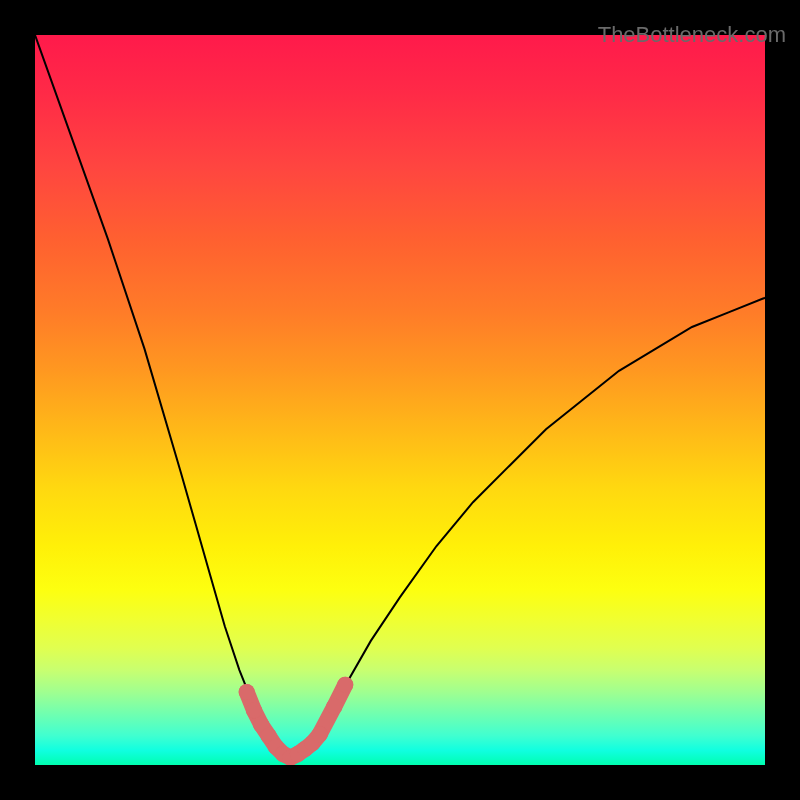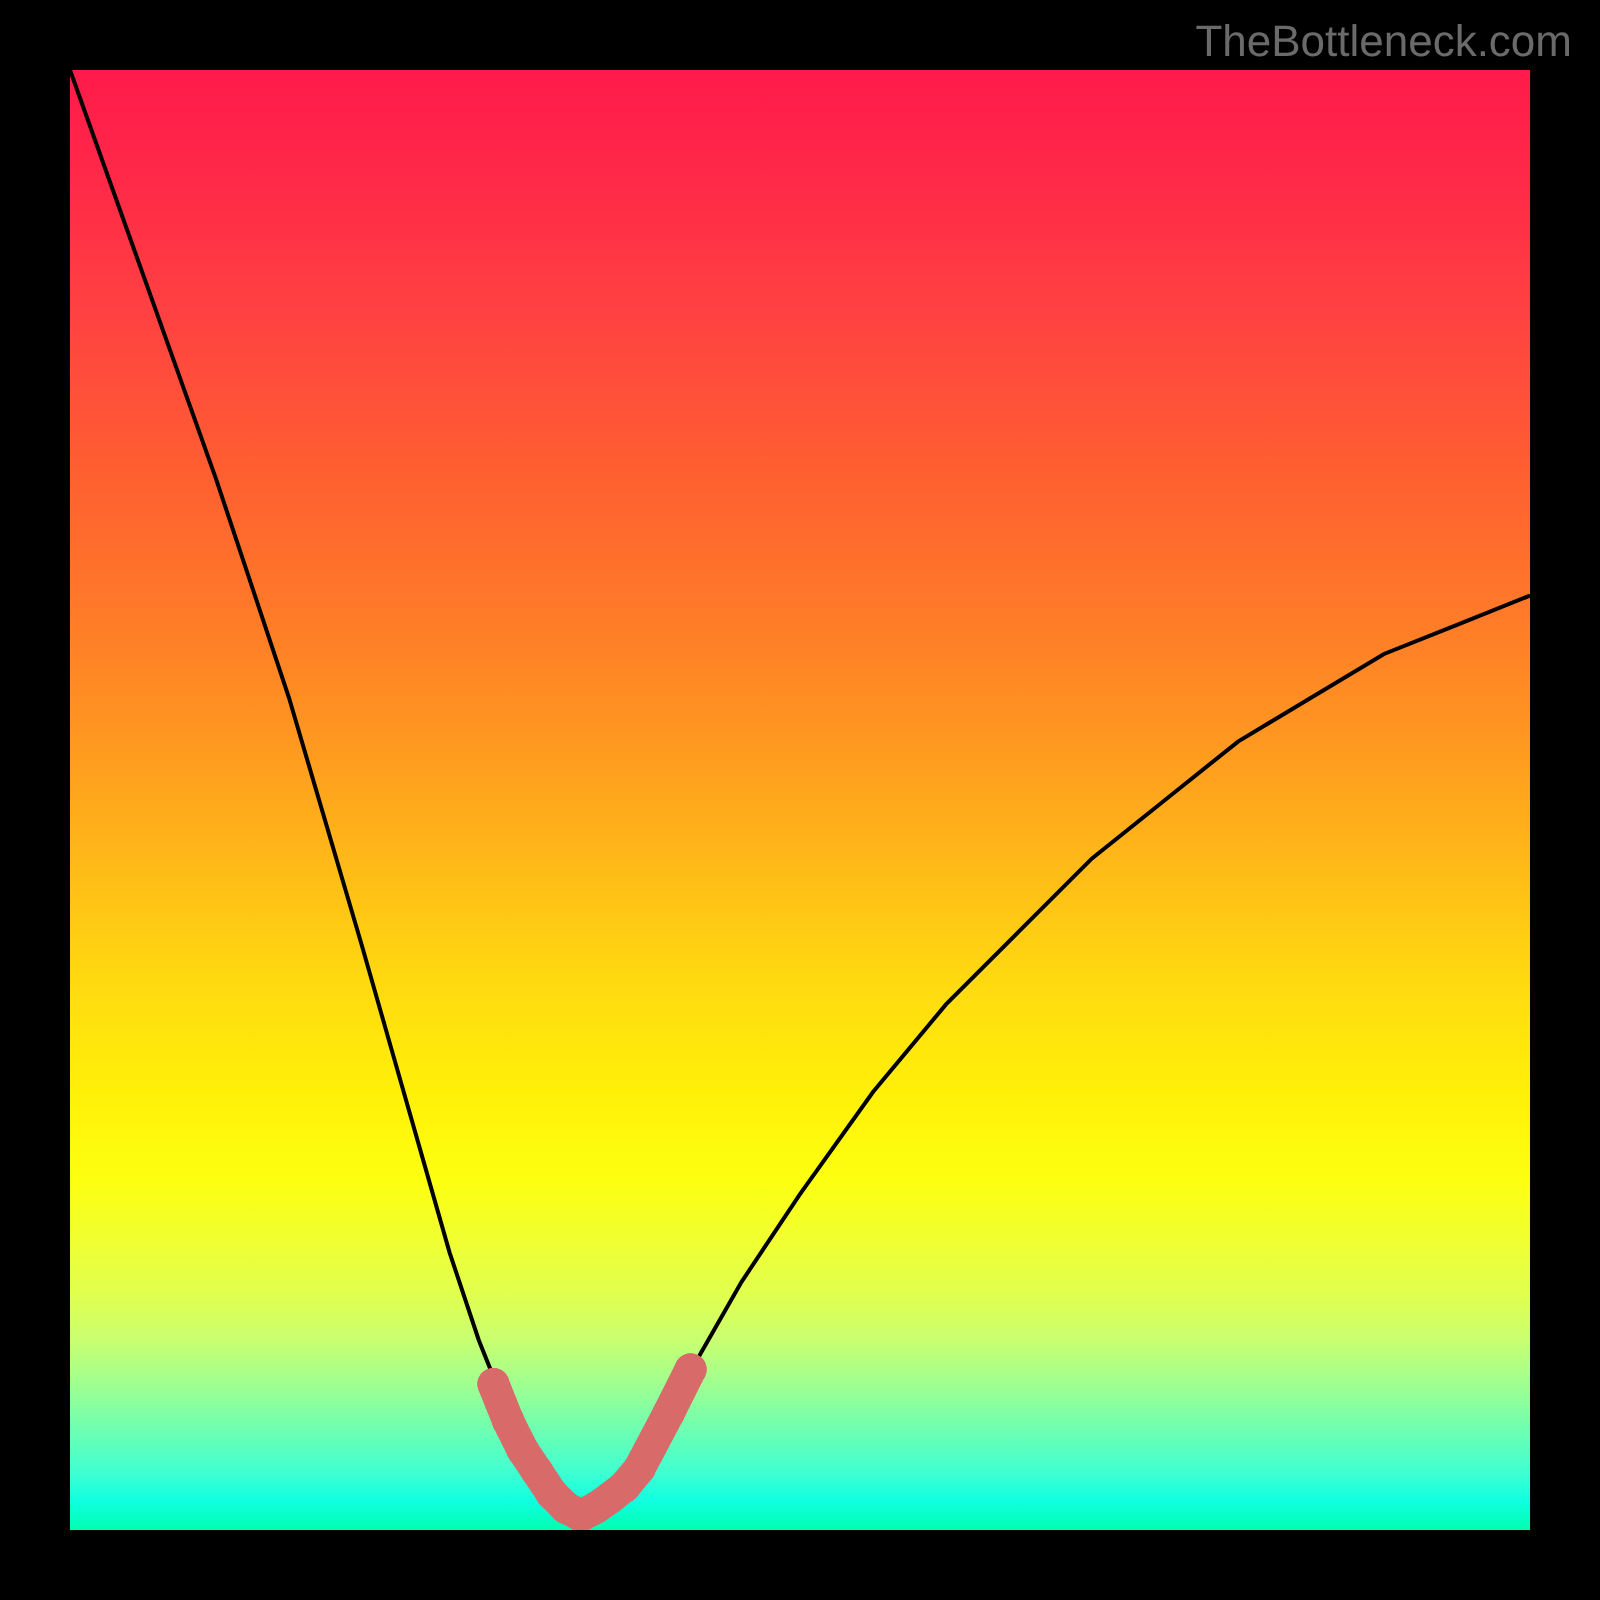--- a/index.html
+++ b/index.html
@@ -6,21 +6,21 @@
     margin: 0;
     padding: 0;
     width: 800px;
     height: 800px;
     background: #000;
     position: relative;
     font-family: Arial, sans-serif;
   }
   .watermark {
     position: absolute;
-    top: 8px;
+    top: 22px;
     right: 14px;
     color: #6a6a6a;
     font-size: 22px;
     font-weight: 500;
     z-index: 10;
   }
   .plot-area {
     position: absolute;
     left: 35px;
     top: 35px;

